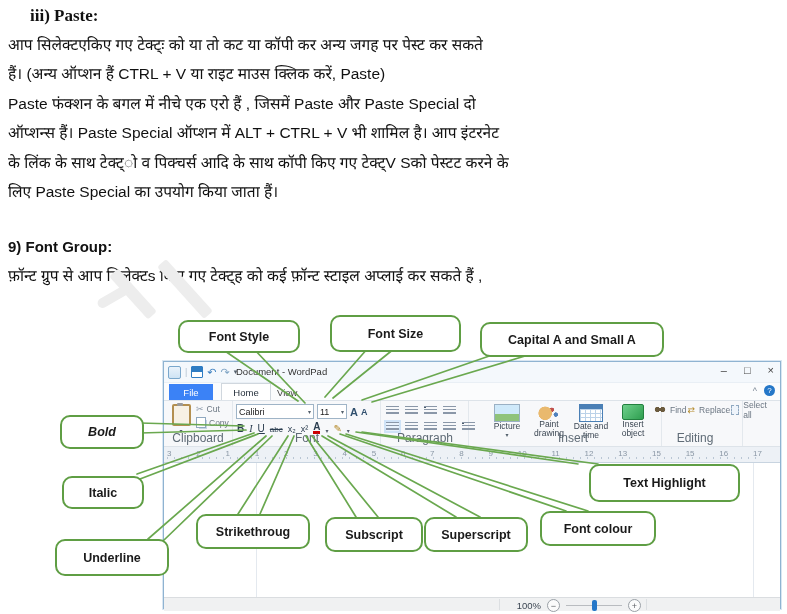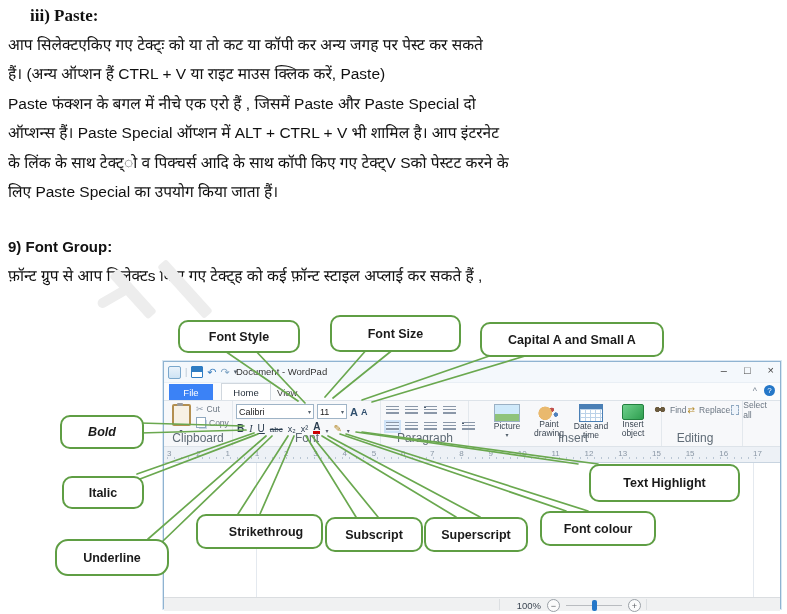--- a/index.html
+++ b/index.html
@@ -24,22 +24,22 @@
   .connectors line{stroke:#6aa84f;stroke-width:1.7;stroke-linecap:round;}
 
   .callout{position:absolute;z-index:3;background:#fff;border:2px solid #5f9e44;border-radius:10px;
            display:flex;align-items:center;justify-content:center;
            font-size:12.5px;font-weight:bold;color:#1a1a1a;}
   .c0{left:178px;top:20px;width:118px;height:29px;}
   .c1{left:330px;top:15px;width:127px;height:33px;}
   .c2{left:480px;top:22px;width:180px;height:31px;}
   .c3{left:60px;top:115px;width:80px;height:30px;font-style:italic;}
   .c4{left:62px;top:176px;width:78px;height:29px;}
-  .c5{left:55px;top:239px;width:110px;height:33px;border-radius:13px;}
-  .c6{left:196px;top:214px;width:110px;height:31px;padding-left:13px;}
+  .c5{left:55px;top:239px;width:110px;height:33px;}
+  .c6{left:196px;top:214px;width:110px;height:31px;}
   .c7{left:325px;top:217px;width:94px;height:31px;}
   .c8{left:424px;top:217px;width:100px;height:31px;}
   .c9{left:540px;top:211px;width:112px;height:31px;}
   .c10{left:557px;top:164px;width:147px;height:34px;margin-left:32px;}
 
   
   .window{position:absolute;left:163px;top:61px;width:616px;height:246px;z-index:1;
           background:#fff;border:1px solid #8fb3d1;box-shadow:0 0 0 1px #d9e6f2;}
   .titlebar{position:relative;height:20px;background:#f4f8fc;border-bottom:1px solid #e9eff5;
             display:flex;align-items:center;font-size:9.5px;color:#333;}

